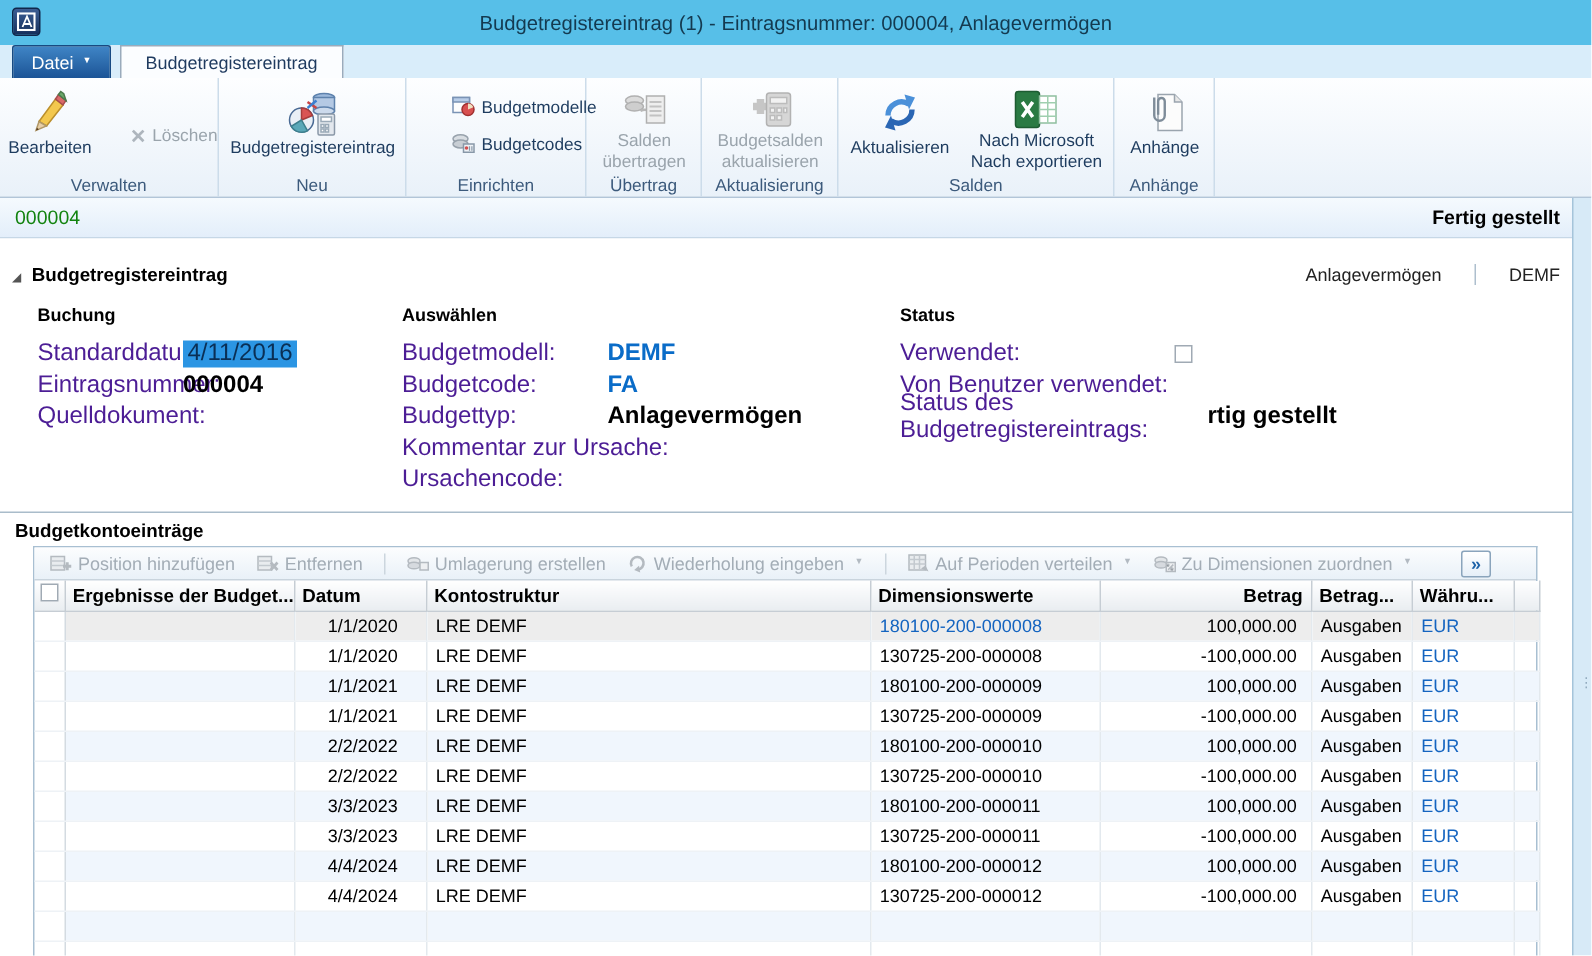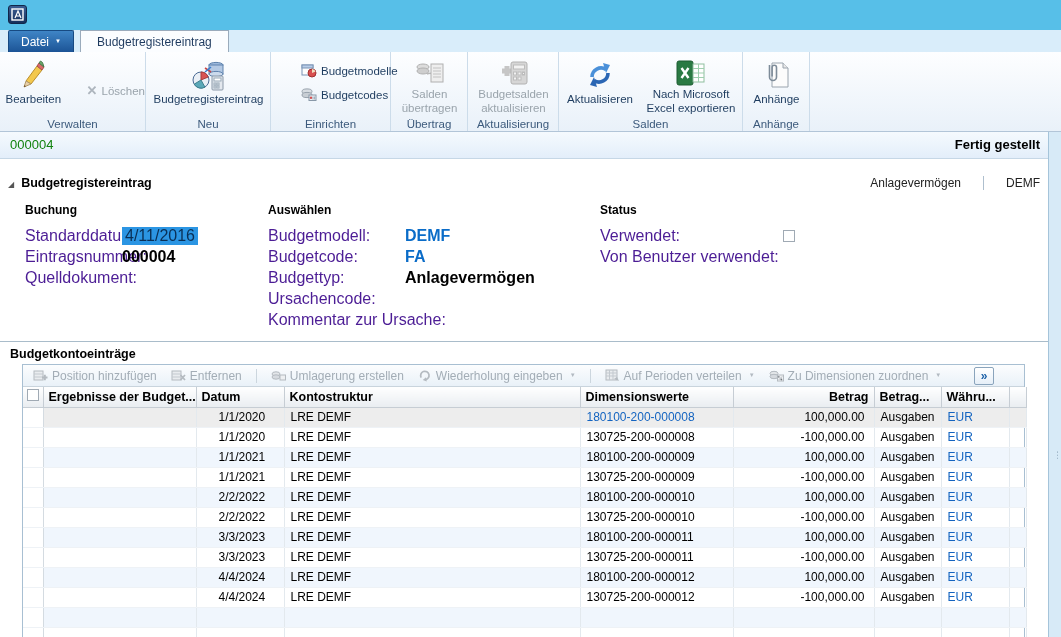--- a/index.html
+++ b/index.html
@@ -99,20 +99,21 @@
 
 <div class="window">
 
   <div class="titlebar">
     <span class="app-icon">
       <svg width="13" height="13" viewBox="0 0 13 13">
           <rect x="1" y="1" width="11" height="11" fill="none" stroke="#fff" stroke-width="1.4"></rect>
           <path d="M4 10 L7 3 L10 10 M5 8 h4" stroke="#fff" stroke-width="1.2" fill="none"></path>
         </svg>
     </span>
+    <span class="title-text">Budgetregistereintrag (1) - Eintragsnummer: 000004, Anlagevermögen</span>
   </div>
 
   <div class="tabrow">
     <div class="file-btn file-arrow">
         <span>Datei</span>
       </div>
     <div class="tab-active">Budgetregistereintrag</div>
   </div>
 
   <div class="ribbon">
@@ -246,21 +247,21 @@
         <div class="big-btn" style="width:100px">
           <span class="icn">
             <svg width="30" height="30" viewBox="0 0 30 30">
                 <rect x="1" y="3" width="16" height="24" rx="2" fill="#2a7a43" stroke="#1d5c32"></rect>
                 <path d="M5.5 10 l7 10 M12.5 10 l-7 10" stroke="#fff" stroke-width="2.4"></path>
                 <rect x="17" y="6" width="11" height="18" fill="#ffffff" stroke="#8fbf9f"></rect>
                 <path d="M17 10.5 h11 M17 15 h11 M17 19.5 h11 M22.5 6 v18" stroke="#9fcfaf" stroke-width="1"></path>
               </svg>
           </span>
           <span class="lbl">Nach Microsoft</span>
-          <span class="lbl">Excel exportieren</span>
+          <span class="lbl">Nach exportieren</span>
         </div>
       </div>
       <div class="rgroup-label">Salden</div>
     </div>
 
     <div class="rgroup g-anhaenge">
       <div class="big-btn" style="width:67px">
         <span class="icn">
           <svg width="28" height="30" viewBox="0 0 28 30">
               <path d="M9 3 h11 l5 5 v19 H9 z" fill="#fcfcfc" stroke="#9aa4ae"></path>
@@ -316,36 +317,40 @@
       </div>
       <div class="frow">
         <span class="flabel w137">Budgetcode:</span>
         <span class="fvalue bold blue">FA</span>
       </div>
       <div class="frow">
         <span class="flabel w137">Budgettyp:</span>
         <span class="fvalue bold">Anlagevermögen</span>
       </div>
       <div class="frow">
+        <span class="flabel">Kommentar zur Ursache:</span>
+      </div>
+      <div class="frow">
         <span class="flabel w137">Ursachencode:</span>
         <span class="fvalue"></span>
       </div>
-      <div class="frow">
-        <span class="flabel">Kommentar zur Ursache:</span>
-      </div>
     </div>
 
     <div class="fgroup fg-status">
       <div class="fg-title">Status</div>
       <div class="frow">
         <span class="flabel w183">Verwendet:</span>
         <span class="cb"></span>
       </div>
       <div class="frow">
         <span class="flabel">Von Benutzer verwendet:</span>
+      </div>
+      <div class="frow">
+        <span class="flabel w205">Status des Budgetregistereintrags:</span>
+        <span class="fvalue bold">rtig gestellt</span>
       </div>
     </div>
   </div>
 
   <div class="grid-section">
     <div class="grid-title">Budgetkontoeinträge</div>
     <div class="grid-box">
 
       <div class="grid-toolbar">
         <span class="tb-btn">

